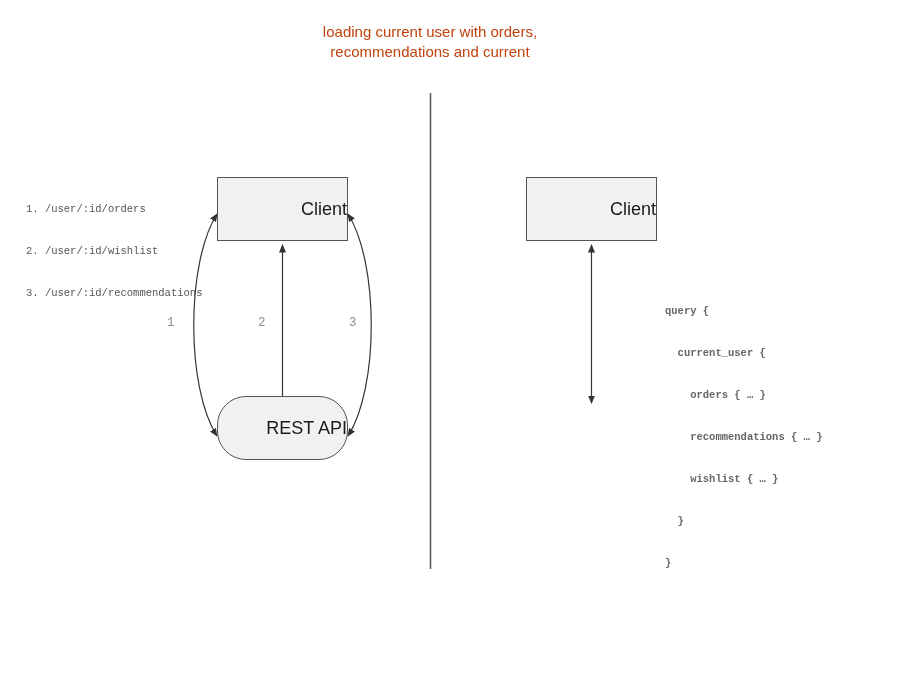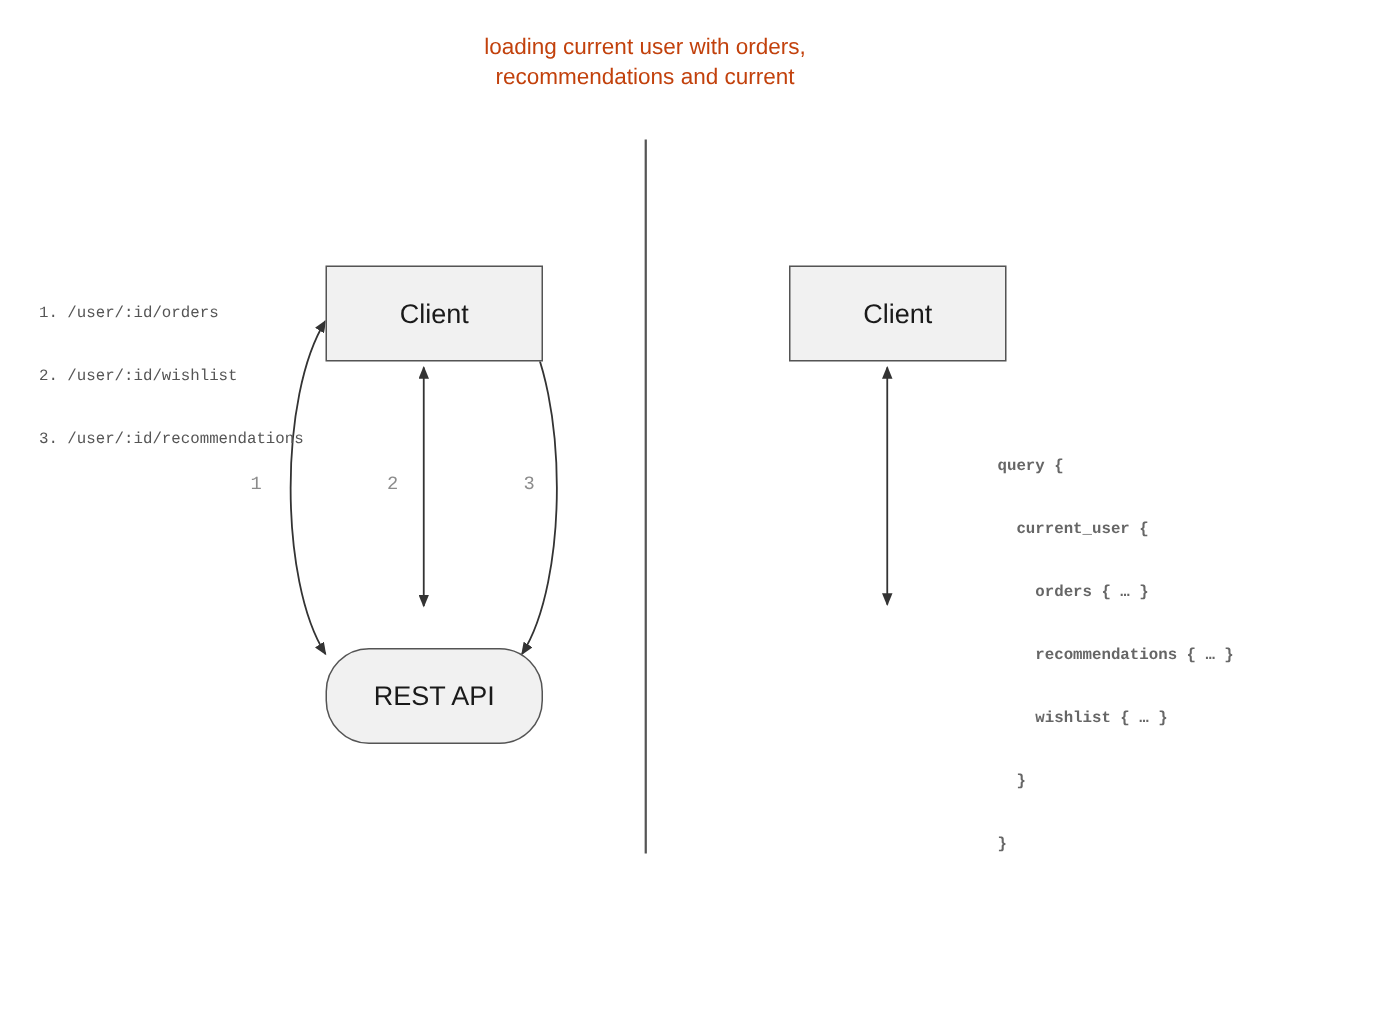--- a/index.html
+++ b/index.html
@@ -27,33 +27,33 @@
   }
   .arrows-layer {
     position: absolute;
     left: 0;
     top: 0;
     width: 917px;
     height: 689px;
   }
   .node-box {
     position: absolute;
-    width: 145px;
+    width: 131px;
     height: 64px;
     background: #f1f1f1;
     border: 1.5px solid #545454;
     box-sizing: border-box;
     display: flex;
     align-items: center;
-    justify-content: center;
+    justify-content: flex-end;
     font-size: 18px;
     color: #1a1a1a;
   }
   .box-client-rest    { left: 217px; top: 177px; }
-  .box-rest-api       { left: 217px; top: 432px; border-radius: 29px; }
+  .box-rest-api       { left: 217px; top: 396px; border-radius: 29px; }
   .box-client-graphql { left: 526px; top: 177px; }
   .box-graphql-api    { left: 526px; top: 407px; }
 
   .mono {
     font-family: "Liberation Mono", monospace;
     white-space: pre;
   }
   .endpoint-list {
     position: absolute;
     left: 26px;

